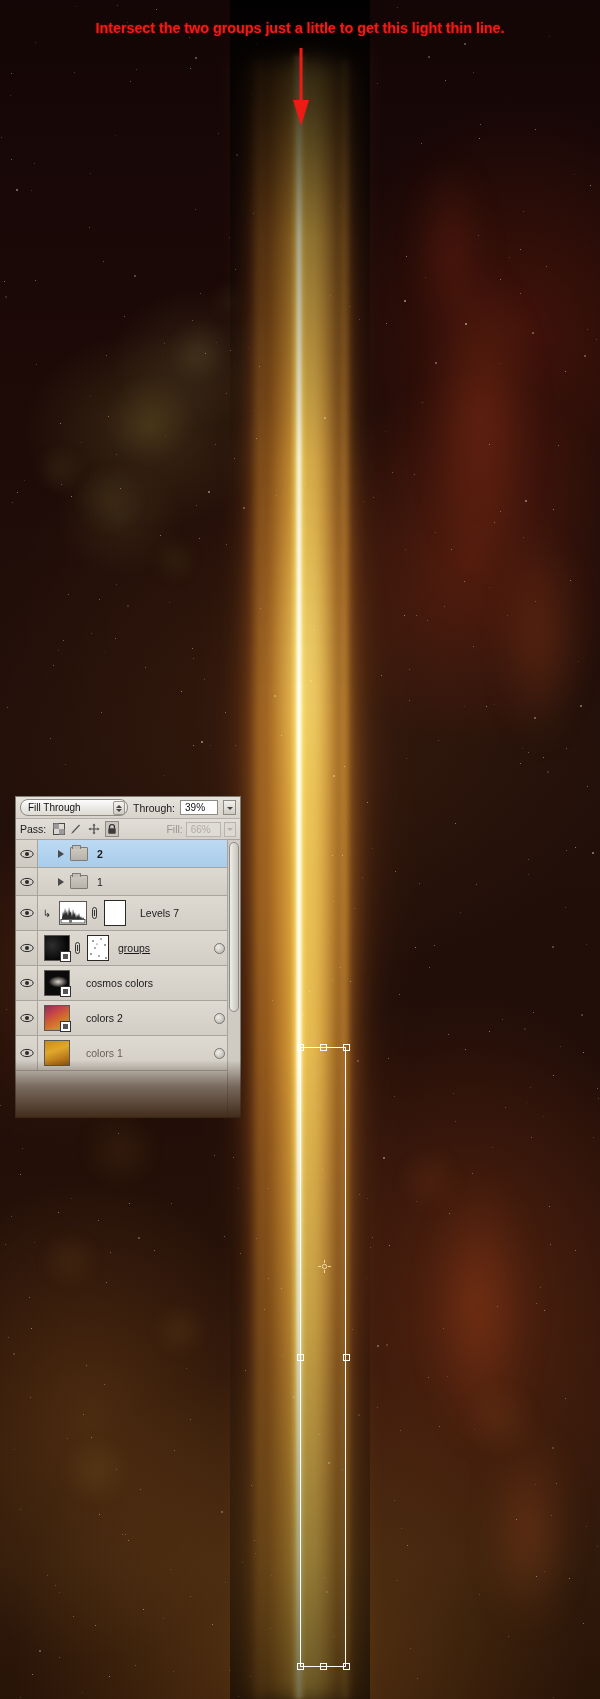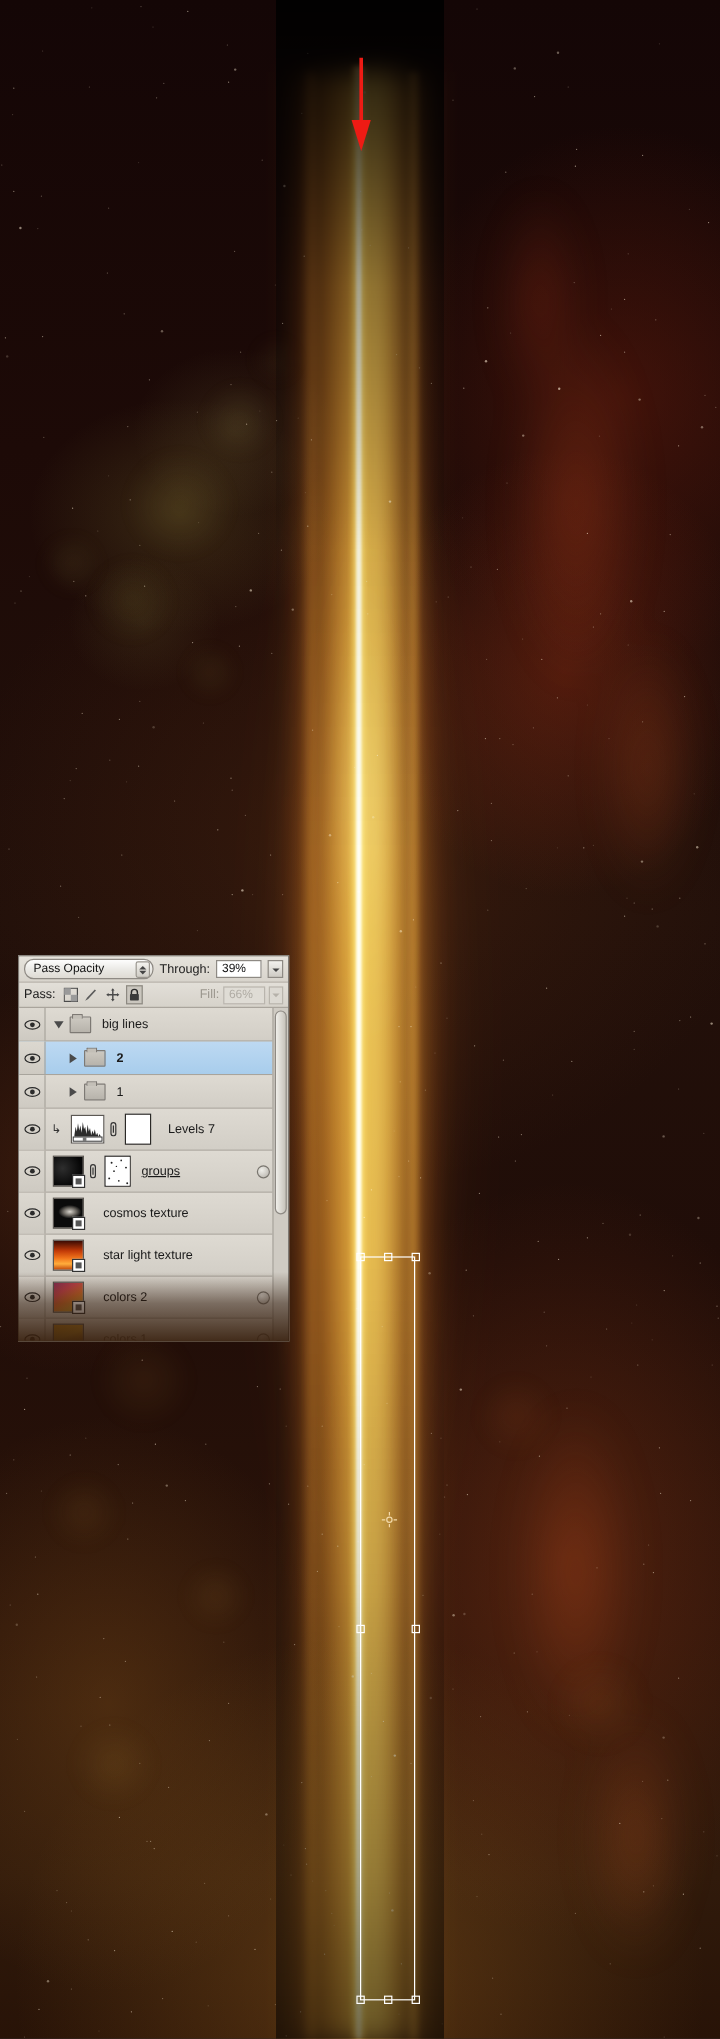--- a/index.html
+++ b/index.html
@@ -731,20 +731,21 @@
     <div class="beam beam-glow-1"></div>
     <div class="beam beam-glow-2"></div>
     <div class="beam beam-edge-far"></div>
     <div class="beam beam-edge-right"></div>
     <div class="beam beam-hot"></div>
     <div class="beam beam-core-left"></div>
     <div class="beam beam-core-thin"></div>
     <div class="beam-vgrad"></div>
   </div>
 
+  <div class="annot-text">Intersect the two groups just a little to get this light thin line.</div>
   <svg class="arrow" viewBox="0 0 18 78">
     <line x1="9" y1="0" x2="9" y2="58" stroke="#ee1b14" stroke-width="3"></line>
     <polygon points="1,52 17,52 9,78" fill="#ee1b14"></polygon>
   </svg>
 
   <div class="transform-box">
     <div class="tx-handle" style="left:-4px;  top:-4px;"></div>
     <div class="tx-handle" style="left:19px;  top:-4px;"></div>
     <div class="tx-handle" style="left:42px;  top:-4px;"></div>
     <div class="tx-handle" style="left:-4px;  top:306px;"></div>
@@ -758,21 +759,21 @@
     <line x1="6.5" y1="0" x2="6.5" y2="3" stroke="#f2d9a8" stroke-width="1"></line>
     <line x1="6.5" y1="10" x2="6.5" y2="13" stroke="#f2d9a8" stroke-width="1"></line>
     <line x1="0" y1="6.5" x2="3" y2="6.5" stroke="#f2d9a8" stroke-width="1"></line>
     <line x1="10" y1="6.5" x2="13" y2="6.5" stroke="#f2d9a8" stroke-width="1"></line>
   </svg>
 
   <div class="panel">
 
     <div class="panel-top">
       <div class="blend-select">
-        <span>Pass Opacity</span>
+        <span>Fill Through</span>
         <span class="spin">
           <span class="tri-up"></span>
             <span class="tri-dn"></span>
         </span>
       </div>
       <span class="op-label">Through:</span>
       <span class="op-box">39%</span>
       <span class="op-arrow">
           <span class="tri-dn"></span>
         </span>
@@ -807,33 +808,20 @@
 
       <span class="fill-label">Fill:</span>
       <span class="fill-box">66%</span>
       <span class="fill-arrow">
           <span class="tri-dn" style="border-top-color:#b5b1a9"></span>
         </span>
     </div>
 
     <div class="layer-list">
 
-      <div class="layer-row">
-        <span class="eye-cell">
-          <svg width="14" height="10" viewBox="0 0 14 10">
-              <ellipse cx="7" cy="5" rx="6.2" ry="3.6" fill="none" stroke="#2b2b2b" stroke-width="1"></ellipse>
-              <circle cx="7" cy="5" r="2" fill="#2b2b2b"></circle>
-            </svg>
-        </span>
-        <span class="disclose" style="margin-left:4px">
-            <span class="tri-down"></span>
-          </span>
-        <span class="folder"></span>
-        <span class="layer-name">big lines</span>
-      </div>
 
       <div class="layer-row selected">
         <span class="eye-cell">
           <svg width="14" height="10" viewBox="0 0 14 10">
               <ellipse cx="7" cy="5" rx="6.2" ry="3.6" fill="none" stroke="#2b2b2b" stroke-width="1"></ellipse>
               <circle cx="7" cy="5" r="2" fill="#2b2b2b"></circle>
             </svg>
         </span>
         <span class="disclose" style="margin-left:16px">
             <span class="tri-right"></span>
@@ -921,60 +909,48 @@
       <div class="layer-row tall">
         <span class="eye-cell">
           <svg width="14" height="10" viewBox="0 0 14 10">
               <ellipse cx="7" cy="5" rx="6.2" ry="3.6" fill="none" stroke="#2b2b2b" stroke-width="1"></ellipse>
               <circle cx="7" cy="5" r="2" fill="#2b2b2b"></circle>
             </svg>
         </span>
         <span class="thumb" style="background:radial-gradient(ellipse 12px 7px at 55% 45%, #d8d4cc, #6a6660 45%, #0b0b0b 80%);">
           <span class="smart-badge"></span>
         </span>
-        <span class="layer-name" style="margin-left:16px">cosmos texture</span>
+        <span class="layer-name" style="margin-left:16px">cosmos colors</span>
       </div>
+
 
       <div class="layer-row tall">
         <span class="eye-cell">
           <svg width="14" height="10" viewBox="0 0 14 10">
               <ellipse cx="7" cy="5" rx="6.2" ry="3.6" fill="none" stroke="#2b2b2b" stroke-width="1"></ellipse>
               <circle cx="7" cy="5" r="2" fill="#2b2b2b"></circle>
             </svg>
         </span>
-        <span class="thumb" style="background:linear-gradient(180deg,#3a0b04 0%, #c23a08 35%, #f0731a 60%, #ffad3c 80%, #c2490c 100%);">
+        <span class="thumb" style="background:linear-gradient(150deg,#8a2f56 0%, #c5434a 30%, #d2692c 55%, #c8922f 80%, #7a4a1e 100%);">
           <span class="smart-badge"></span>
         </span>
-        <span class="layer-name" style="margin-left:16px">star light texture</span>
+        <span class="layer-name" style="margin-left:16px">colors 2</span>
+        <span class="fx-cell">
+          <span class="fx-circle"></span>
+          <span class="fx-tri"></span>
+        </span>
       </div>
 
       <div class="layer-row tall">
         <span class="eye-cell">
           <svg width="14" height="10" viewBox="0 0 14 10">
               <ellipse cx="7" cy="5" rx="6.2" ry="3.6" fill="none" stroke="#2b2b2b" stroke-width="1"></ellipse>
               <circle cx="7" cy="5" r="2" fill="#2b2b2b"></circle>
             </svg>
         </span>
-        <span class="thumb" style="background:linear-gradient(150deg,#8a2f56 0%, #c5434a 30%, #d2692c 55%, #c8922f 80%, #7a4a1e 100%);">
-          <span class="smart-badge"></span>
-        </span>
-        <span class="layer-name" style="margin-left:16px">colors 2</span>
-        <span class="fx-cell">
-          <span class="fx-circle"></span>
-          <span class="fx-tri"></span>
-        </span>
-      </div>
-
-      <div class="layer-row tall">
-        <span class="eye-cell">
-          <svg width="14" height="10" viewBox="0 0 14 10">
-              <ellipse cx="7" cy="5" rx="6.2" ry="3.6" fill="none" stroke="#2b2b2b" stroke-width="1"></ellipse>
-              <circle cx="7" cy="5" r="2" fill="#2b2b2b"></circle>
-            </svg>
-        </span>
         <span class="thumb" style="background:linear-gradient(160deg,#c98a1c 0%, #e0a82c 40%, #b8761a 75%, #8a5612 100%);">
           
         </span>
         <span class="layer-name dim" style="margin-left:16px">colors 1</span>
         <span class="fx-cell">
           <span class="fx-circle"></span>
           <span class="fx-tri"></span>
         </span>
       </div>
     </div>

